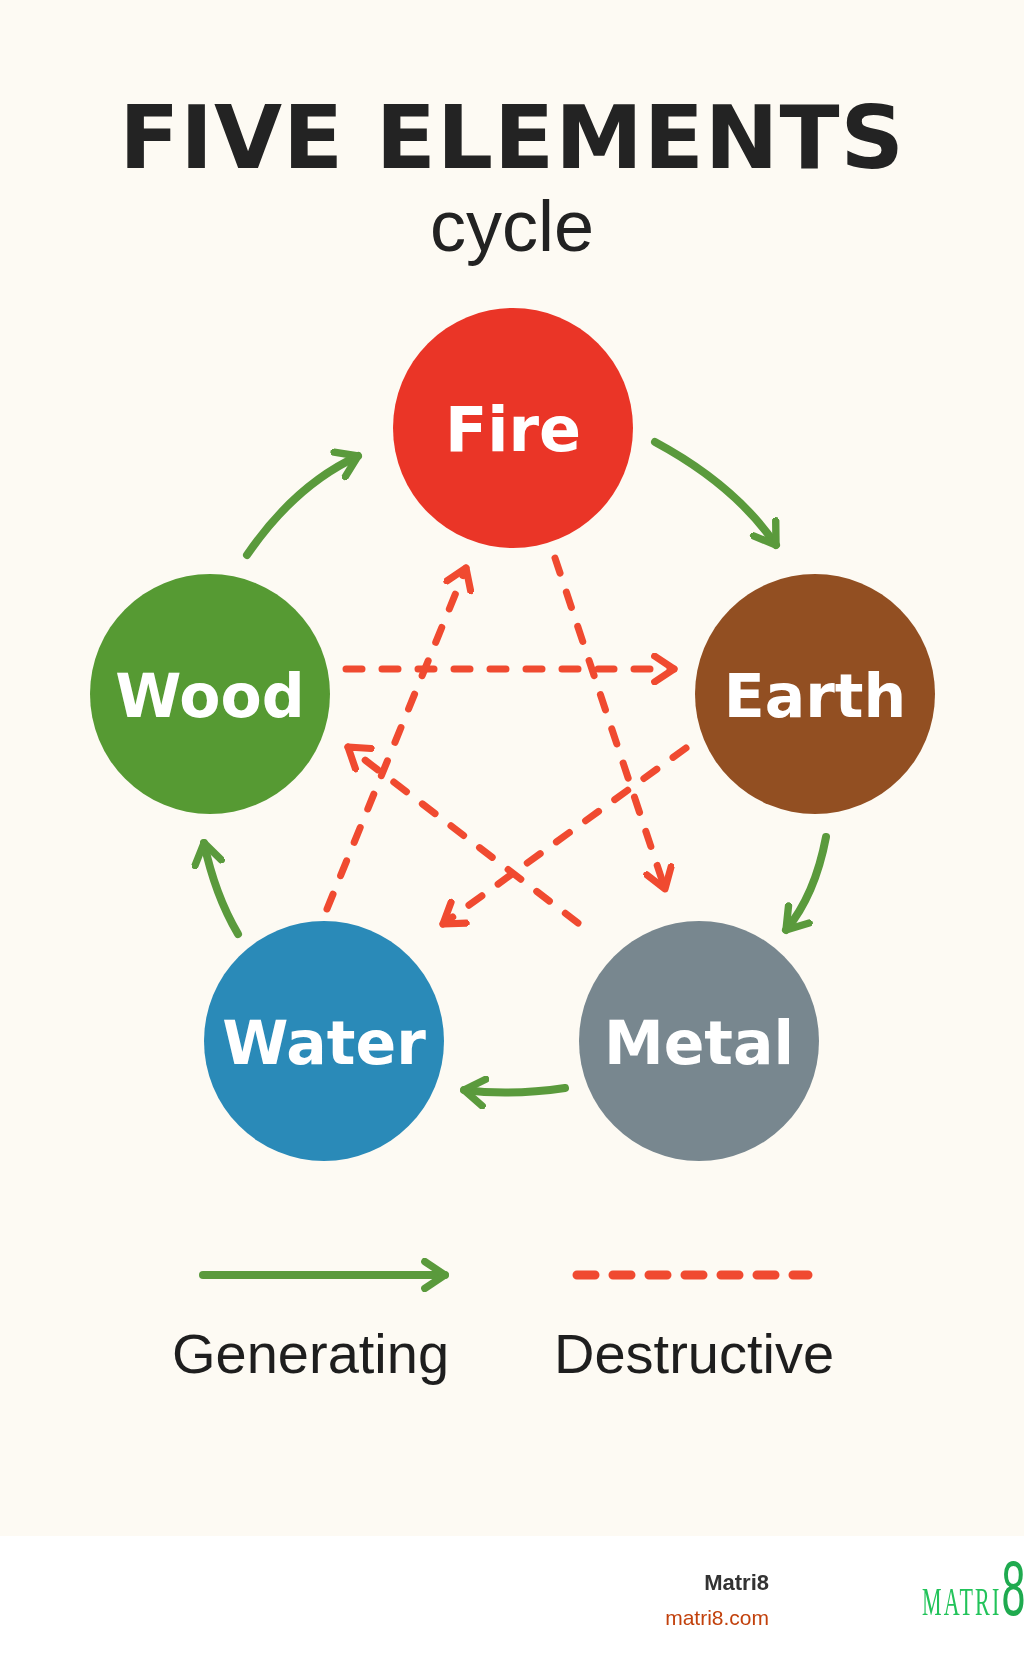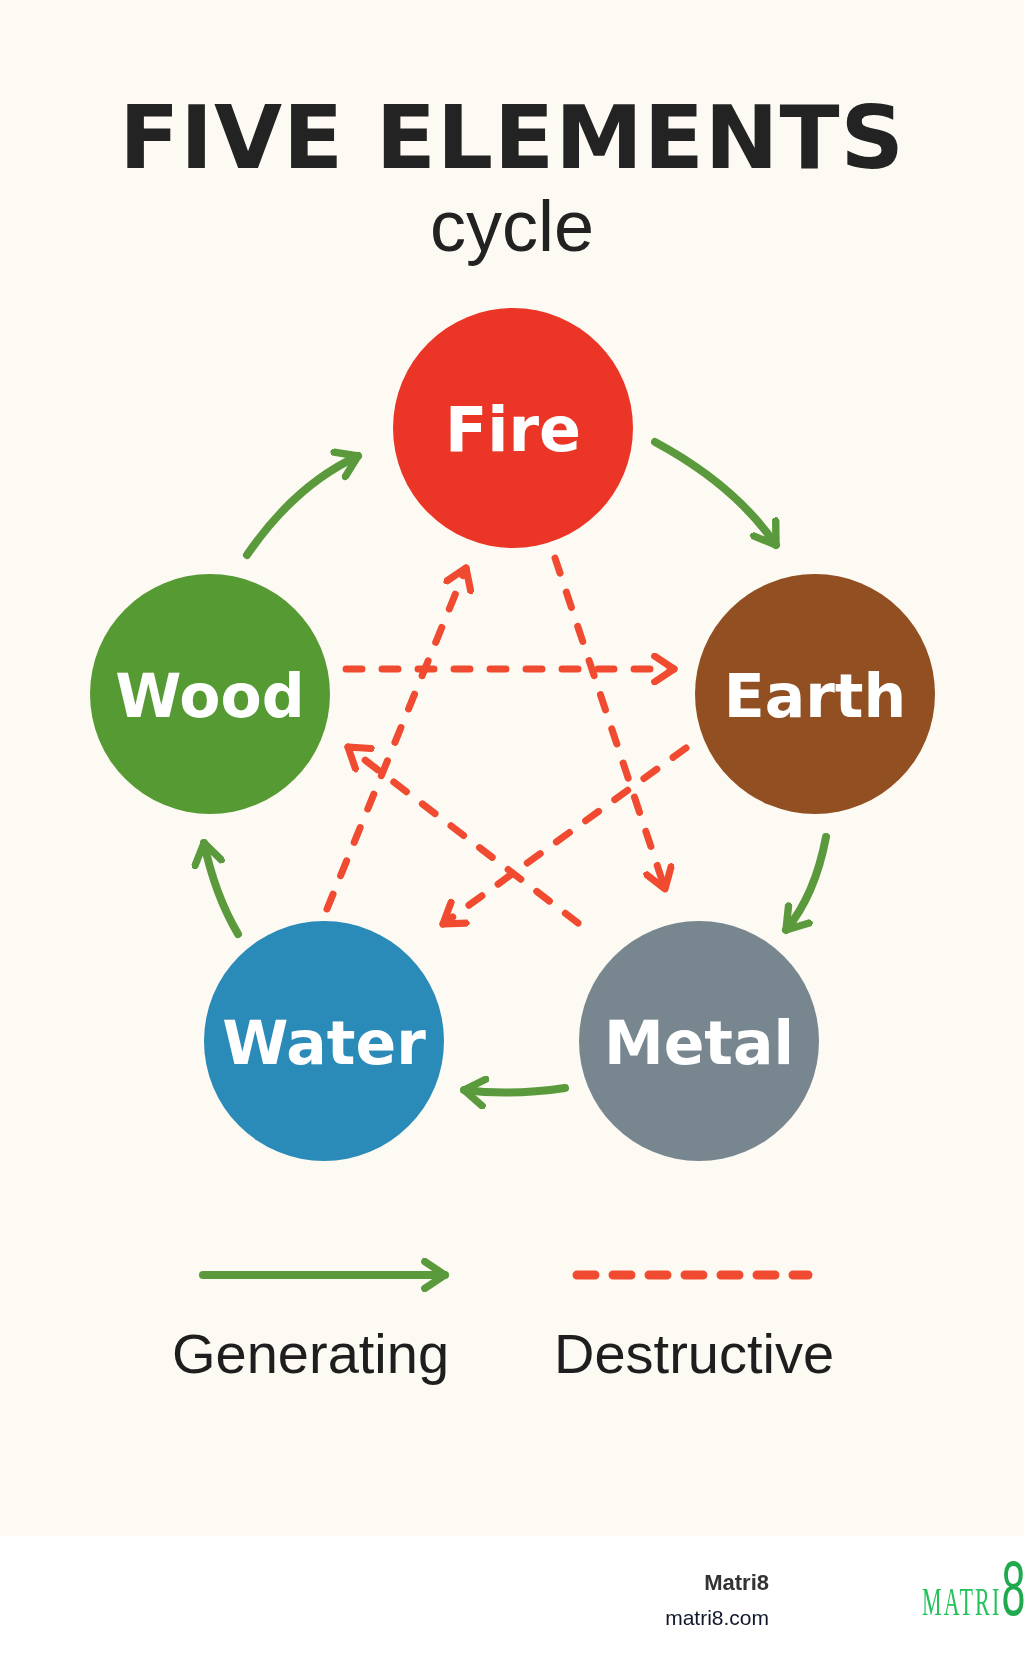--- a/index.html
+++ b/index.html
@@ -5,21 +5,21 @@
   html, body { margin: 0; padding: 0; }
   body { width: 1024px; height: 1666px; background: #ffffff; position: relative; overflow: hidden; font-family: "Liberation Sans", sans-serif; }
   .poster { position: absolute; left: 0; top: 0; width: 1024px; height: 1536px; background: #fdfaf3; }
   .title { position: absolute; left: 0; width: 1024px; top: 88px; text-align: center; font-family: "DejaVu Sans", sans-serif; font-weight: bold; font-size: 88px; color: #232323; letter-spacing: 1px; line-height: 100px; }
   .subtitle { position: absolute; left: 0; width: 1024px; top: 186px; text-align: center; font-family: "Liberation Sans", sans-serif; font-size: 72px; color: #222; line-height: 80px; }
   svg.diagram { position: absolute; left: 0; top: 0; width: 1024px; height: 1536px; }
   .node-label { font-family: "DejaVu Sans", sans-serif; font-weight: bold; fill: #ffffff; }
   .legend-label { position: absolute; top: 1322px; font-family: "Liberation Sans", sans-serif; font-size: 56px; color: #1e1e1e; line-height: 64px; }
   .footer { position: absolute; left: 0; top: 1536px; width: 899px; height: 130px; background: #ffffff; }
   .brand-name { position: absolute; right: 130px; top: 34px; font-family: "Liberation Sans", sans-serif; font-weight: bold; font-size: 22px; color: #333; }
-  .brand-url { position: absolute; right: 130px; top: 70px; font-family: "Liberation Sans", sans-serif; font-size: 21px; color: #0f172a; }
+  .brand-url { position: absolute; right: 130px; top: 70px; font-family: "Liberation Sans", sans-serif; font-size: 21px; color: #c2410c; }
   .brand-logo { position: absolute; left: 922px; top: 22px; font-family: "Liberation Serif", serif; font-size: 40px; color: #22c35a; transform: scaleX(0.55); transform-origin: left top; letter-spacing: 4px; white-space: nowrap; }
   .brand-logo .big { font-size: 78px; font-family: "Liberation Sans", sans-serif; line-height: 60px; color: #1faa4f; }
 </style>
 </head>
 <body>
 
 <div class="poster" style="background: rgb(253, 250, 243);">
   <div class="title">FIVE ELEMENTS</div>
   <div class="subtitle">cycle</div>
 

